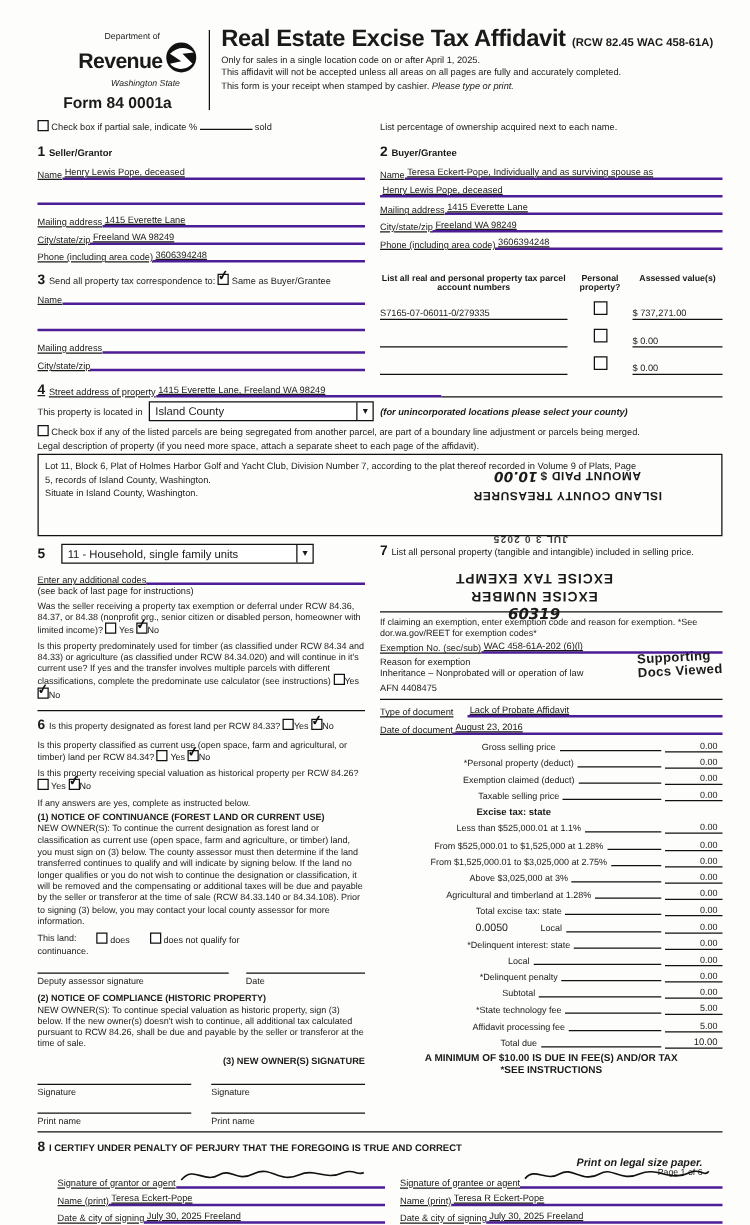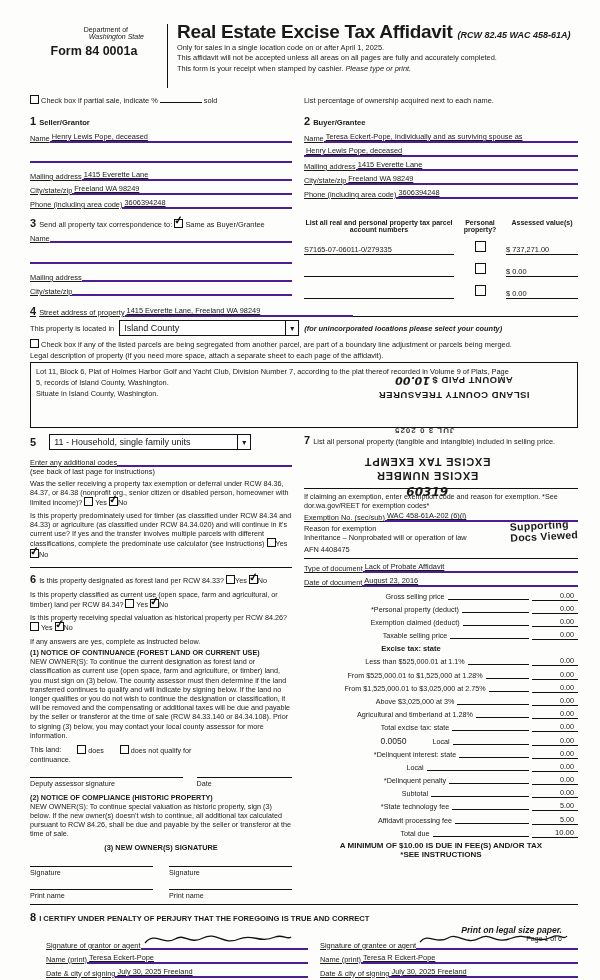--- a/index.html
+++ b/index.html
@@ -9,21 +9,21 @@
   .hdr{display:flex;align-items:flex-start;}
   .hdr-logo{width:128px;flex:none;padding-top:4px;}
   .dept-line{font-size:7px;text-align:right;padding-right:30px;}
   .rev-row{display:flex;justify-content:flex-end;align-items:center;}
   .rev-name{font-size:17px;font-weight:700;letter-spacing:-.5px;}
   .wa-state{font-size:7px;font-style:italic;text-align:right;padding-right:14px;}
   .form-no{font-size:12.5px;font-weight:700;text-align:center;margin-top:4px;}
   .hdr-div{width:0;border-left:1.6px solid #111;height:64px;margin:2px 9px 0 9px;flex:none;}
   .hdr-main{flex:1;}
   .title{font-size:19px;font-weight:700;letter-spacing:-.3px;line-height:1;}
-  .title small{font-size:9px;font-weight:700;letter-spacing:0;font-style:italic;}
+  .title small{font-size:9px;font-weight:700;letter-spacing:0;}
   .subline{font-size:7.4px;margin-top:1.5px;line-height:1.25;}
   
   .cb{display:inline-block;width:7px;height:7px;border:1px solid #111;position:relative;vertical-align:-1px;background:#fff;}
   .cb.checked::after{content:"✓";position:absolute;top:-6px;left:-1px;font-size:11px;font-weight:700;transform:rotate(-8deg);color:#111;}
   .ul{border-bottom:1px solid #111;display:inline-block;}
   .fill{font-size:7.4px;}
   .lbl{font-size:7.4px;}
   .secnum{font-size:11px;font-weight:700;margin-right:3px;}
   .sectitle{font-size:7.6px;font-weight:700;}
   .row{display:flex;align-items:flex-end;margin-top:3px;text-decoration:underline;}
@@ -64,20 +64,29 @@
 </style>
 </head>
 <body>
 
 <div class="page">
 <div class="content">
 
   <div class="hdr">
     <div class="hdr-logo">
       <div class="dept-line">Department of</div>
+      <div class="rev-row">
+        <span class="rev-name">Revenue</span>
+        <span style="margin-left:2px;">
+          <svg width="26" height="26" viewBox="0 0 26 26">
+                <circle cx="13" cy="13" r="12" fill="#111"></circle>
+                <path d="M4 10 C10 4,18 4,23 9 L14 10 L22 18 C16 24,8 23,4 18 L13 16 Z" fill="#fff"></path>
+              </svg>
+        </span>
+      </div>
       <div class="wa-state">Washington State</div>
       <div class="form-no">Form 84 0001a</div>
     </div>
     <div class="hdr-div"></div>
     <div class="hdr-main">
       <div class="title"><span>Real Estate Excise Tax Affidavit</span> <small>(RCW 82.45 WAC 458-61A)</small></div>
       <div class="subline">Only for sales in a single location code on or after April 1, 2025.</div>
       <div class="subline">This affidavit will not be accepted unless all areas on all pages are fully and accurately completed.</div>
       <div class="subline"><span>This form is your receipt when stamped by cashier. </span><i>Please type or print.</i></div>
     </div>
@@ -243,21 +252,21 @@
           <span><span class="cb"></span> <span>does</span></span>
           <span><span class="cb"></span> <span>does not qualify for</span></span>
         </div>
         <div class="lbl p67">continuance.</div>
         <div style="display:flex;gap:14px;margin-top:12px;align-items:flex-end;">
           <div style="flex:1.6;border-top:1px solid #111;font-size:7.2px;padding-top:1px;">Deputy assessor signature</div>
           <div style="flex:1;border-top:1px solid #111;font-size:7.2px;padding-top:1px;">Date</div>
         </div>
         <div class="lbl p67" style="font-weight:700;margin-top:5px;">(2) NOTICE OF COMPLIANCE (HISTORIC PROPERTY)</div>
         <div class="lbl p67">NEW OWNER(S): To continue special valuation as historic property, sign (3) below. If the new owner(s) doesn't wish to continue, all additional tax calculated pursuant to RCW 84.26, shall be due and payable by the seller or transferor at the time of sale.</div>
-        <div class="lbl" style="font-weight:700;text-align:center;margin-top:4px;">(3) NEW OWNER(S) SIGNATURE</div>
+        <div class="lbl" style="font-weight:700;text-align:right;margin-top:4px;">(3) NEW OWNER(S) SIGNATURE</div>
         <div style="display:flex;gap:16px;margin-top:14px;">
           <div style="flex:1;border-top:1px solid #111;font-size:7.2px;padding-top:1px;">Signature</div>
           <div style="flex:1;border-top:1px solid #111;font-size:7.2px;padding-top:1px;">Signature</div>
         </div>
         <div style="display:flex;gap:16px;margin-top:12px;">
           <div style="flex:1;border-top:1px solid #111;font-size:7.2px;padding-top:1px;">Print name</div>
           <div style="flex:1;border-top:1px solid #111;font-size:7.2px;padding-top:1px;">Print name</div>
         </div>
       </div>
     </div>
@@ -279,21 +288,21 @@
               <span class="grow fill">WAC 458-61A-202 (6)(l)</span>
             </div>
         <div class="lbl" style="margin-top:2px;position:relative;">
           <span>Reason for exemption</span>
           <span class="docs-stamp"><span>Supporting</span><br><span>Docs Viewed</span></span>
         </div>
         <div class="lbl fill">Inheritance  –  Nonprobated will or operation of law</div>
         <div class="lbl fill" style="margin-top:3px;">AFN 4408475</div>
       </div>
       <div style="border-top:1.5px solid #111;margin-top:4px;padding-top:3px;">
-        <div class="row" style="margin-top:0;">
+        <div class="row" style="margin-top:0;gap:11px;">
               <span class="lbl">Type of document</span>
               <span class="grow fill">Lack of Probate Affidavit</span>
             </div>
         <div class="row">
               <span class="lbl">Date of document</span>
               <span class="grow fill">August 23, 2016</span>
             </div>
       </div>
 
       <div style="margin-top:2px;">

